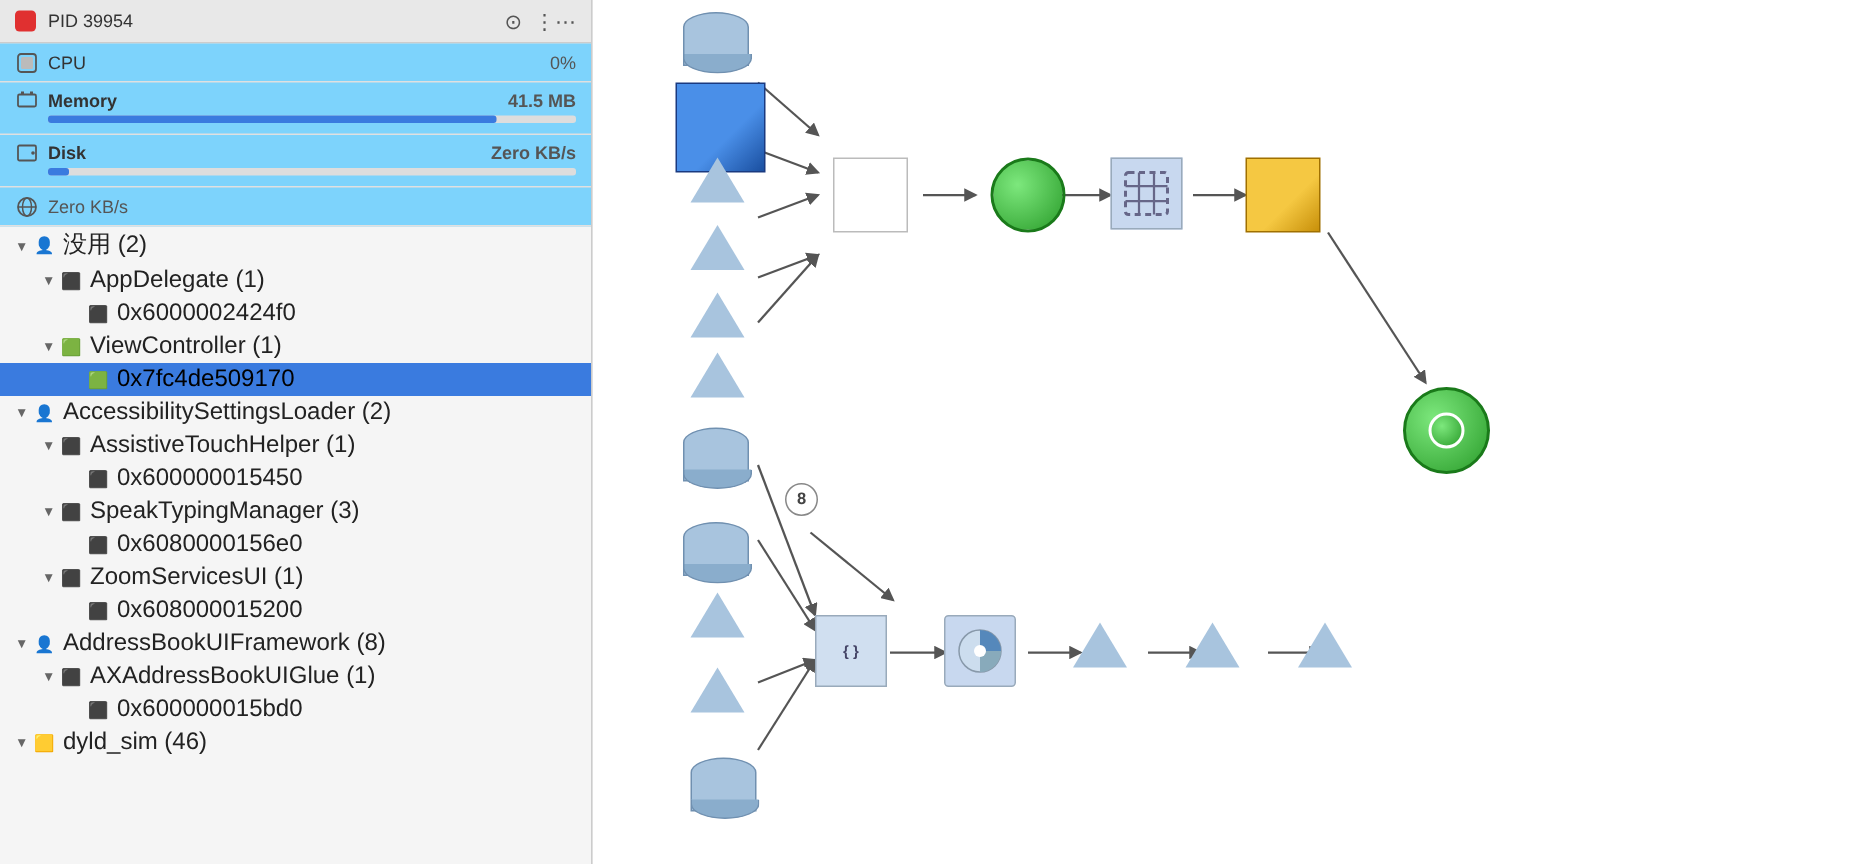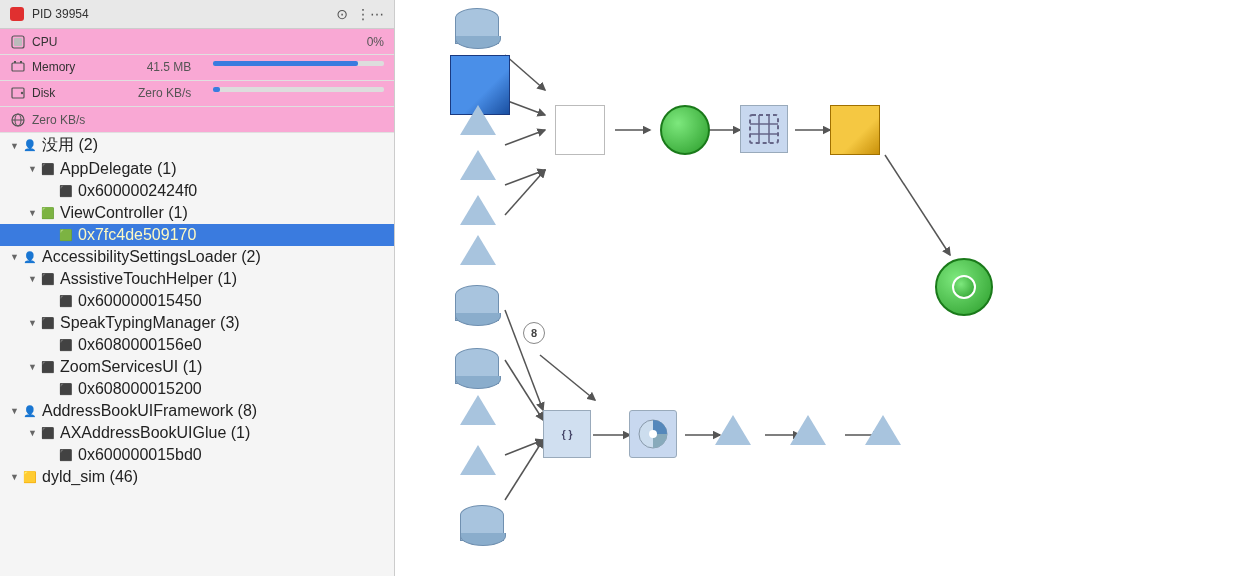--- a/index.html
+++ b/index.html
@@ -37,21 +37,21 @@
       color: #333;
       flex: 1;
     }
     .top-bar-icon {
       color: #555;
       font-size: 14px;
     }
 
     
     .stats-section {
-      background: #f9a8d4;
+      background: #7dd3fc;
     }
     .stat-row {
       display: flex;
       align-items: center;
       padding: 4px 10px;
       border-bottom: 1px solid #e0e0e0;
       min-height: 26px;
     }
     .stat-icon {
       width: 16px; height: 16px;
@@ -74,23 +74,24 @@
       background: #ddd;
       border-radius: 2px;
       margin: 2px 0;
     }
     .progress-bar-fill {
       height: 100%;
       background: #3a7bdf;
       border-radius: 2px;
     }
     .stat-with-bar {
-      flex-direction: row;
+      flex-direction: column;
       align-items: flex-start;
       padding-bottom: 5px;
+      font-weight: bold;
     }
     .stat-row-top {
       display: flex;
       width: 100%;
       align-items: center;
     }
 
     
     .tree-section {
       flex: 1;
@@ -102,21 +103,21 @@
       padding: 2px 0;
       cursor: pointer;
       user-select: none;
       white-space: nowrap;
       min-height: 22px;
     }
     .tree-item.selected {
       background: #3a7bdf;
       color: white;
     }
-    .tree-item.selected .tree-label { color: #fef9c3; }
+    .tree-item.selected .tree-label { color: #000000; }
     .indent-1 { padding-left: 10px; }
     .indent-2 { padding-left: 28px; }
     .indent-3 { padding-left: 46px; }
 
     .triangle {
       display: inline-block;
       width: 10px;
       font-size: 9px;
       color: #666;
       margin-right: 2px;

